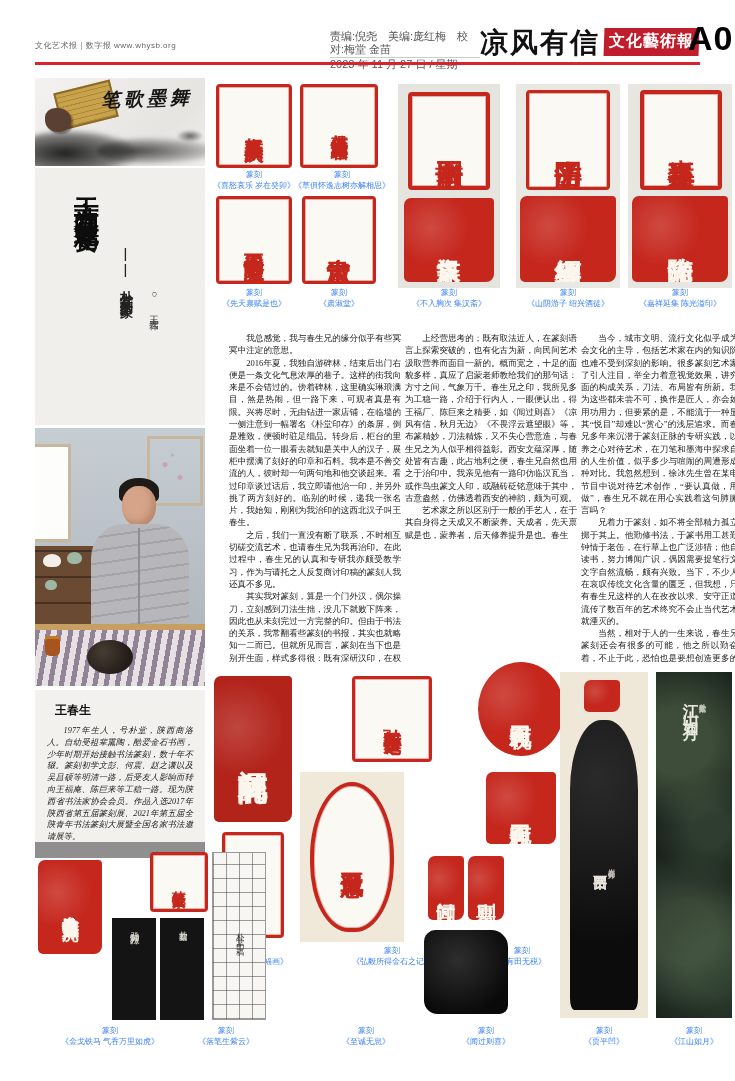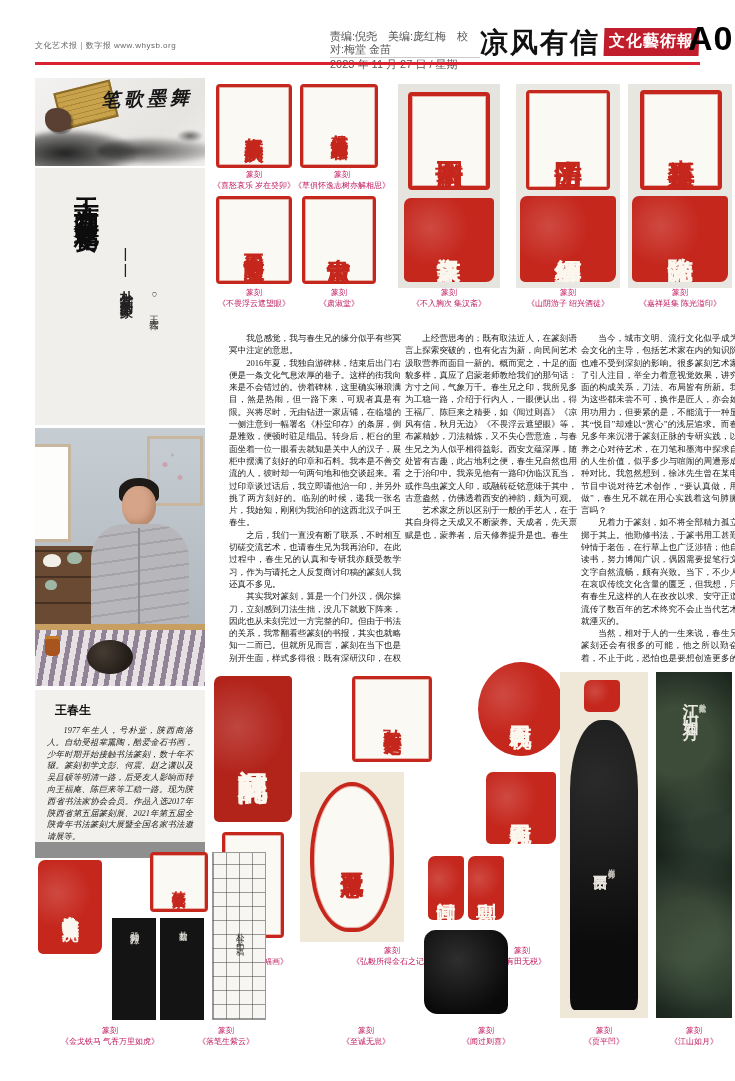--- a/index.html
+++ b/index.html
@@ -64,21 +64,21 @@
          color:#1a1a1a;text-align:justify;text-indent:2em;}
   
   .seal{display:flex;align-items:center;justify-content:center;overflow:hidden;box-sizing:border-box;}
   .sg{writing-mode:vertical-rl;font-family:"DejaVu Serif",serif;font-weight:bold;line-height:1.05;letter-spacing:1px;}
   .yin{background:radial-gradient(circle at 30% 35%,rgba(255,255,255,.16),transparent 45%),#c5271d;
        color:#fbf7ee;border-radius:7px 4px 8px 5px;}
   .yang{background:#fbf9f4;color:#c5271d;border:3px solid #c5271d;border-radius:4px;
         box-shadow:inset 0 0 0 1px rgba(197,39,29,.35);}
   .gpanel{background:#e6e4df;}
   .cpanel{background:#f0e9da;}
-  .cap{text-align:center;font-family:"Liberation Serif",serif;color:#be185d;}
+  .cap{text-align:center;font-family:"Liberation Serif",serif;color:#3b82f6;}
   .cap .cl{font-size:8px;line-height:10px;}
   .cap .ct{font-size:8px;line-height:11px;white-space:nowrap;}
   
   .rub{background:#141414;display:flex;align-items:flex-start;justify-content:center;overflow:hidden;}
   .rub .sg{color:#f2efe8;font-weight:normal;opacity:.9;filter:blur(.3px);}
   .gridrub{background:#f7f6f2;border:1px solid #999;
            background-image:repeating-linear-gradient(0deg,rgba(60,60,60,.5) 0 1px,transparent 1px 14px),
                             repeating-linear-gradient(90deg,rgba(60,60,60,.5) 0 1px,transparent 1px 13px);
            display:flex;align-items:center;justify-content:center;overflow:hidden;}
   .gridrub .sg{color:#2b2b2b;font-size:8px;font-weight:normal;letter-spacing:5px;}
@@ -188,21 +188,21 @@
   <div class="abs gpanel" style="left:628px;top:84px;width:104px;height:204px;background:#e8e6e1;"></div>
   <div class="abs seal yang" style="left:640px;top:90px;width:82px;height:100px;border-width:4px;">
       <span class="sg" style="font-size:27px;">嘉祥延集</span>
     </div>
   <div class="abs seal yin" style="left:632px;top:196px;width:96px;height:86px;">
       <span class="sg" style="font-size:26px;">陈光溢印</span>
     </div>
 
   <div class="abs cap" style="left:194px;top:288px;width:120px;">
     <div class="cl">篆刻</div>
-      <div class="ct">《不畏浮云遮望眼》</div>
+      <div class="ct">《先天禀赋是也》</div>
   </div>
   <div class="abs cap" style="left:279px;top:288px;width:120px;">
     <div class="cl">篆刻</div>
       <div class="ct">《肃淑堂》</div>
   </div>
   <div class="abs cap" style="left:389px;top:288px;width:120px;">
     <div class="cl">篆刻</div>
       <div class="ct">《不入胸次 集汉斋》</div>
   </div>
   <div class="abs cap" style="left:498px;top:288px;width:140px;">

